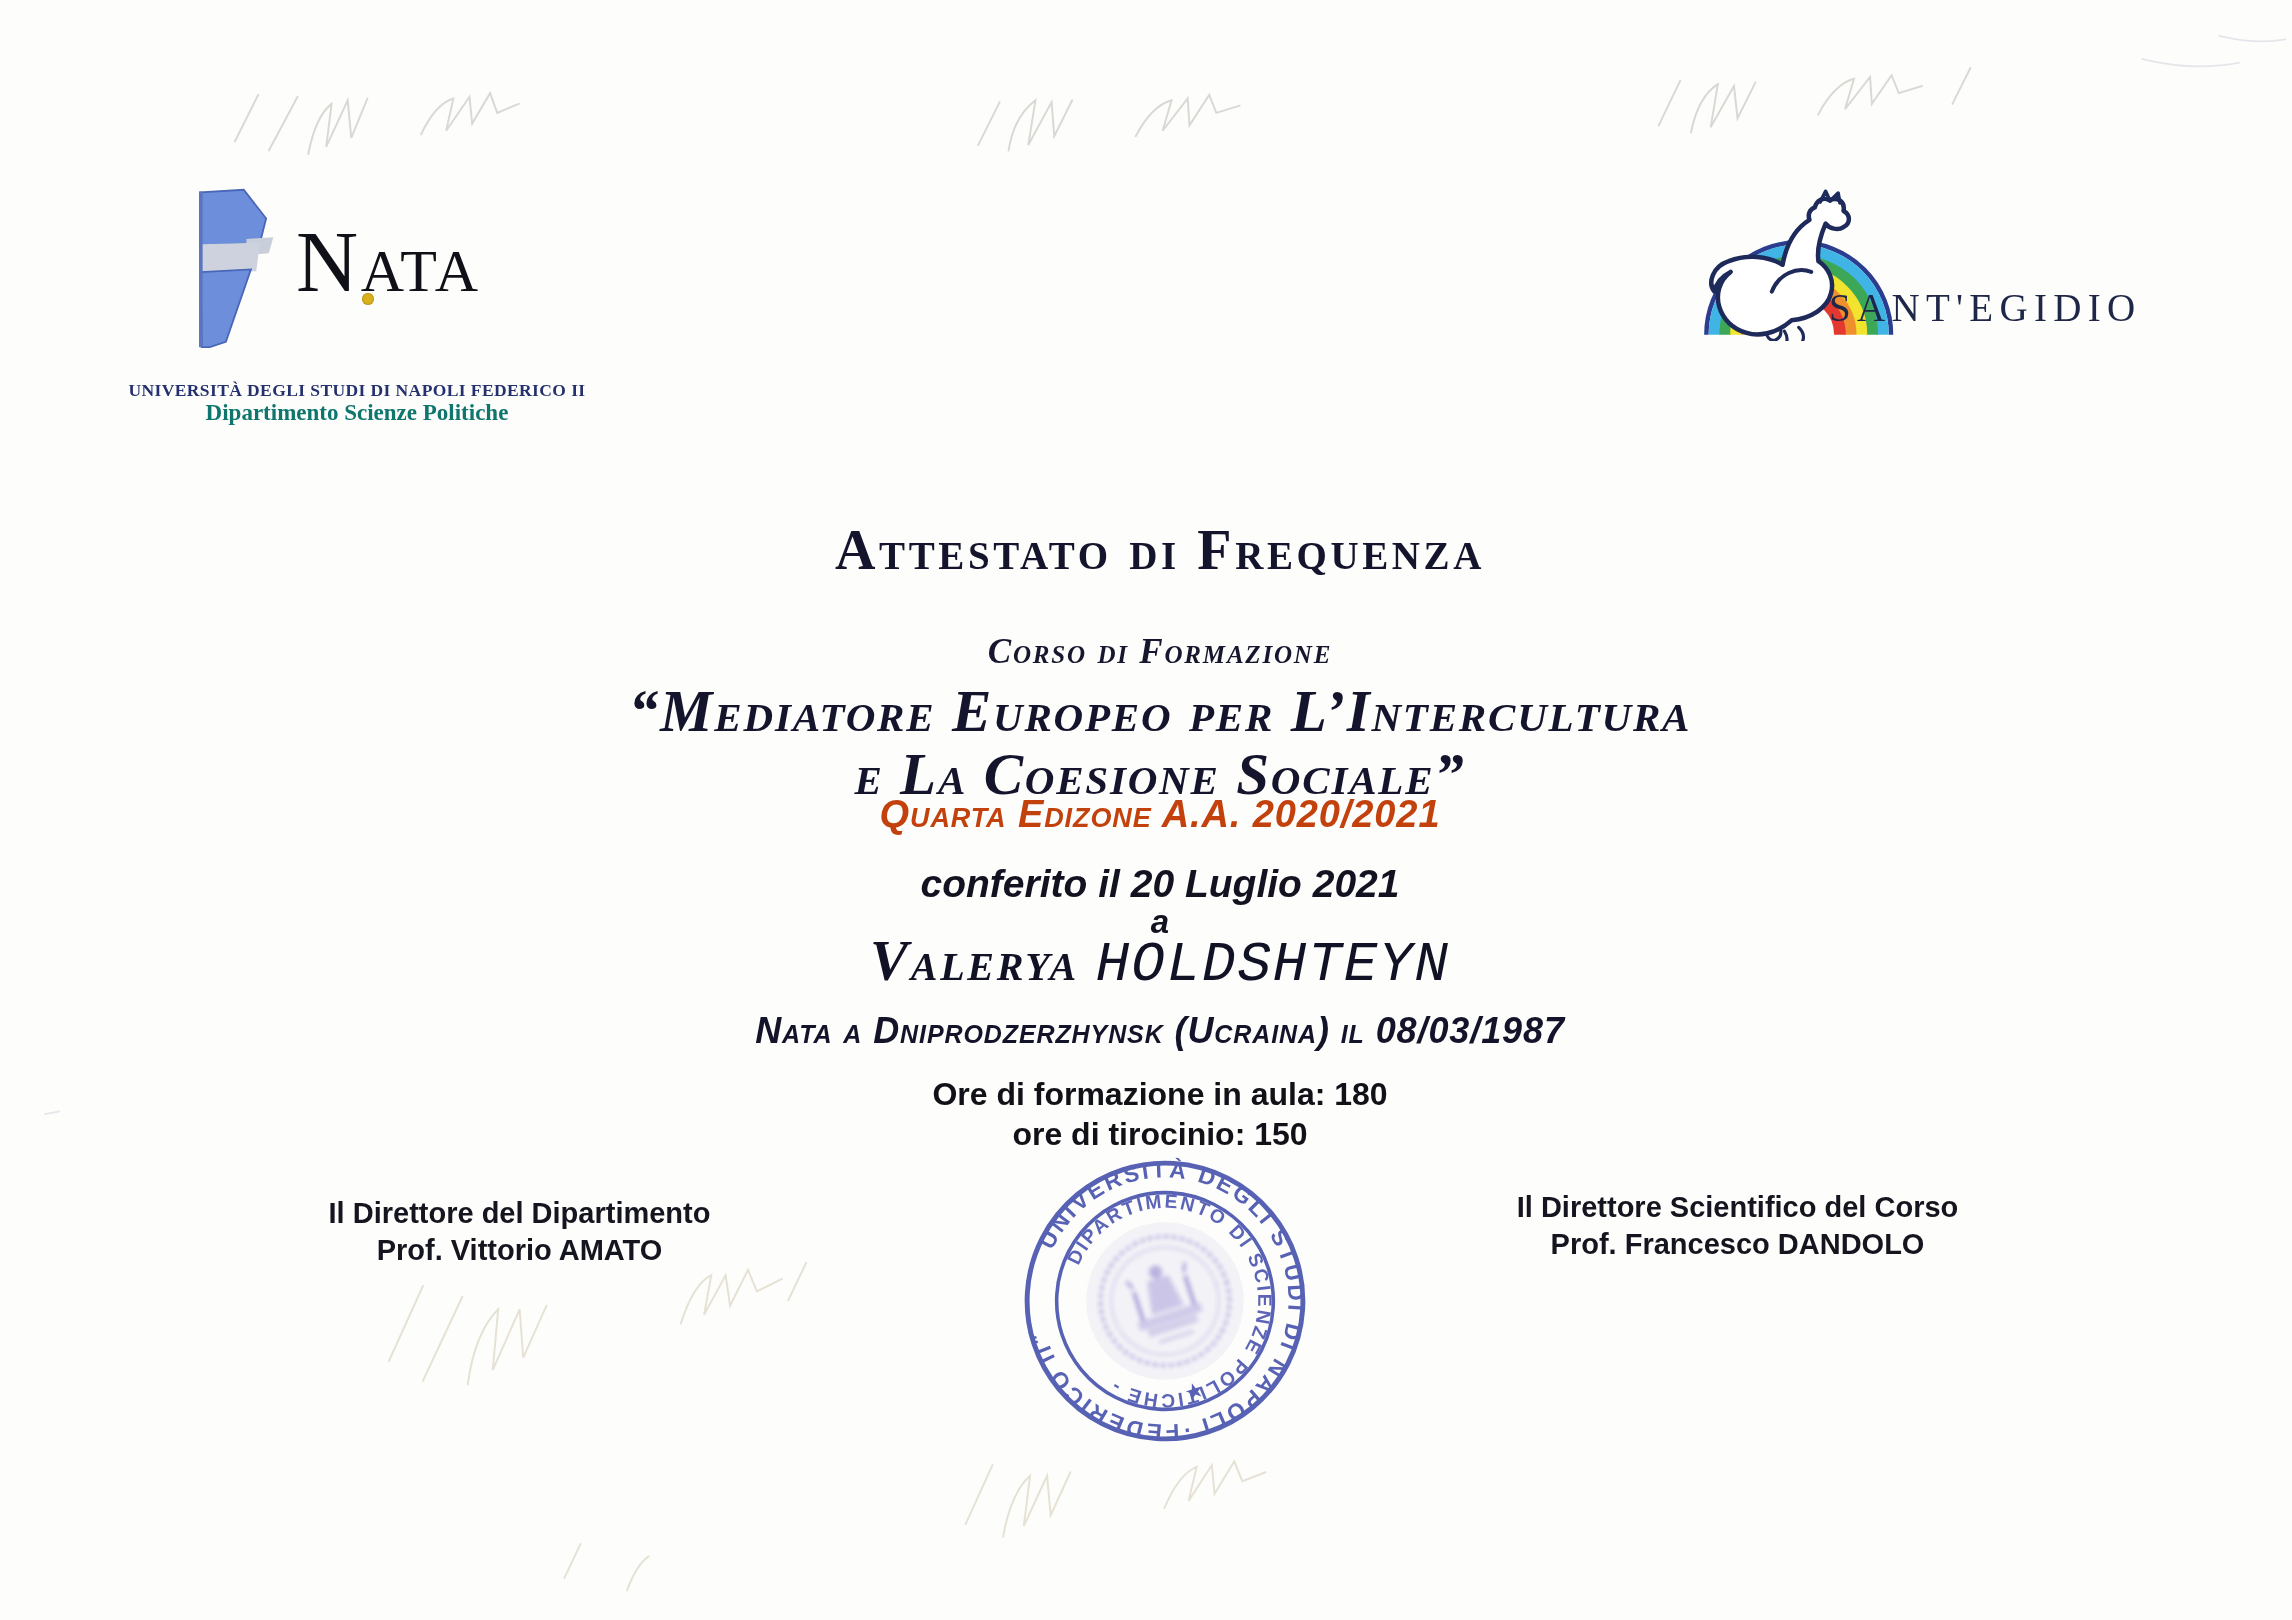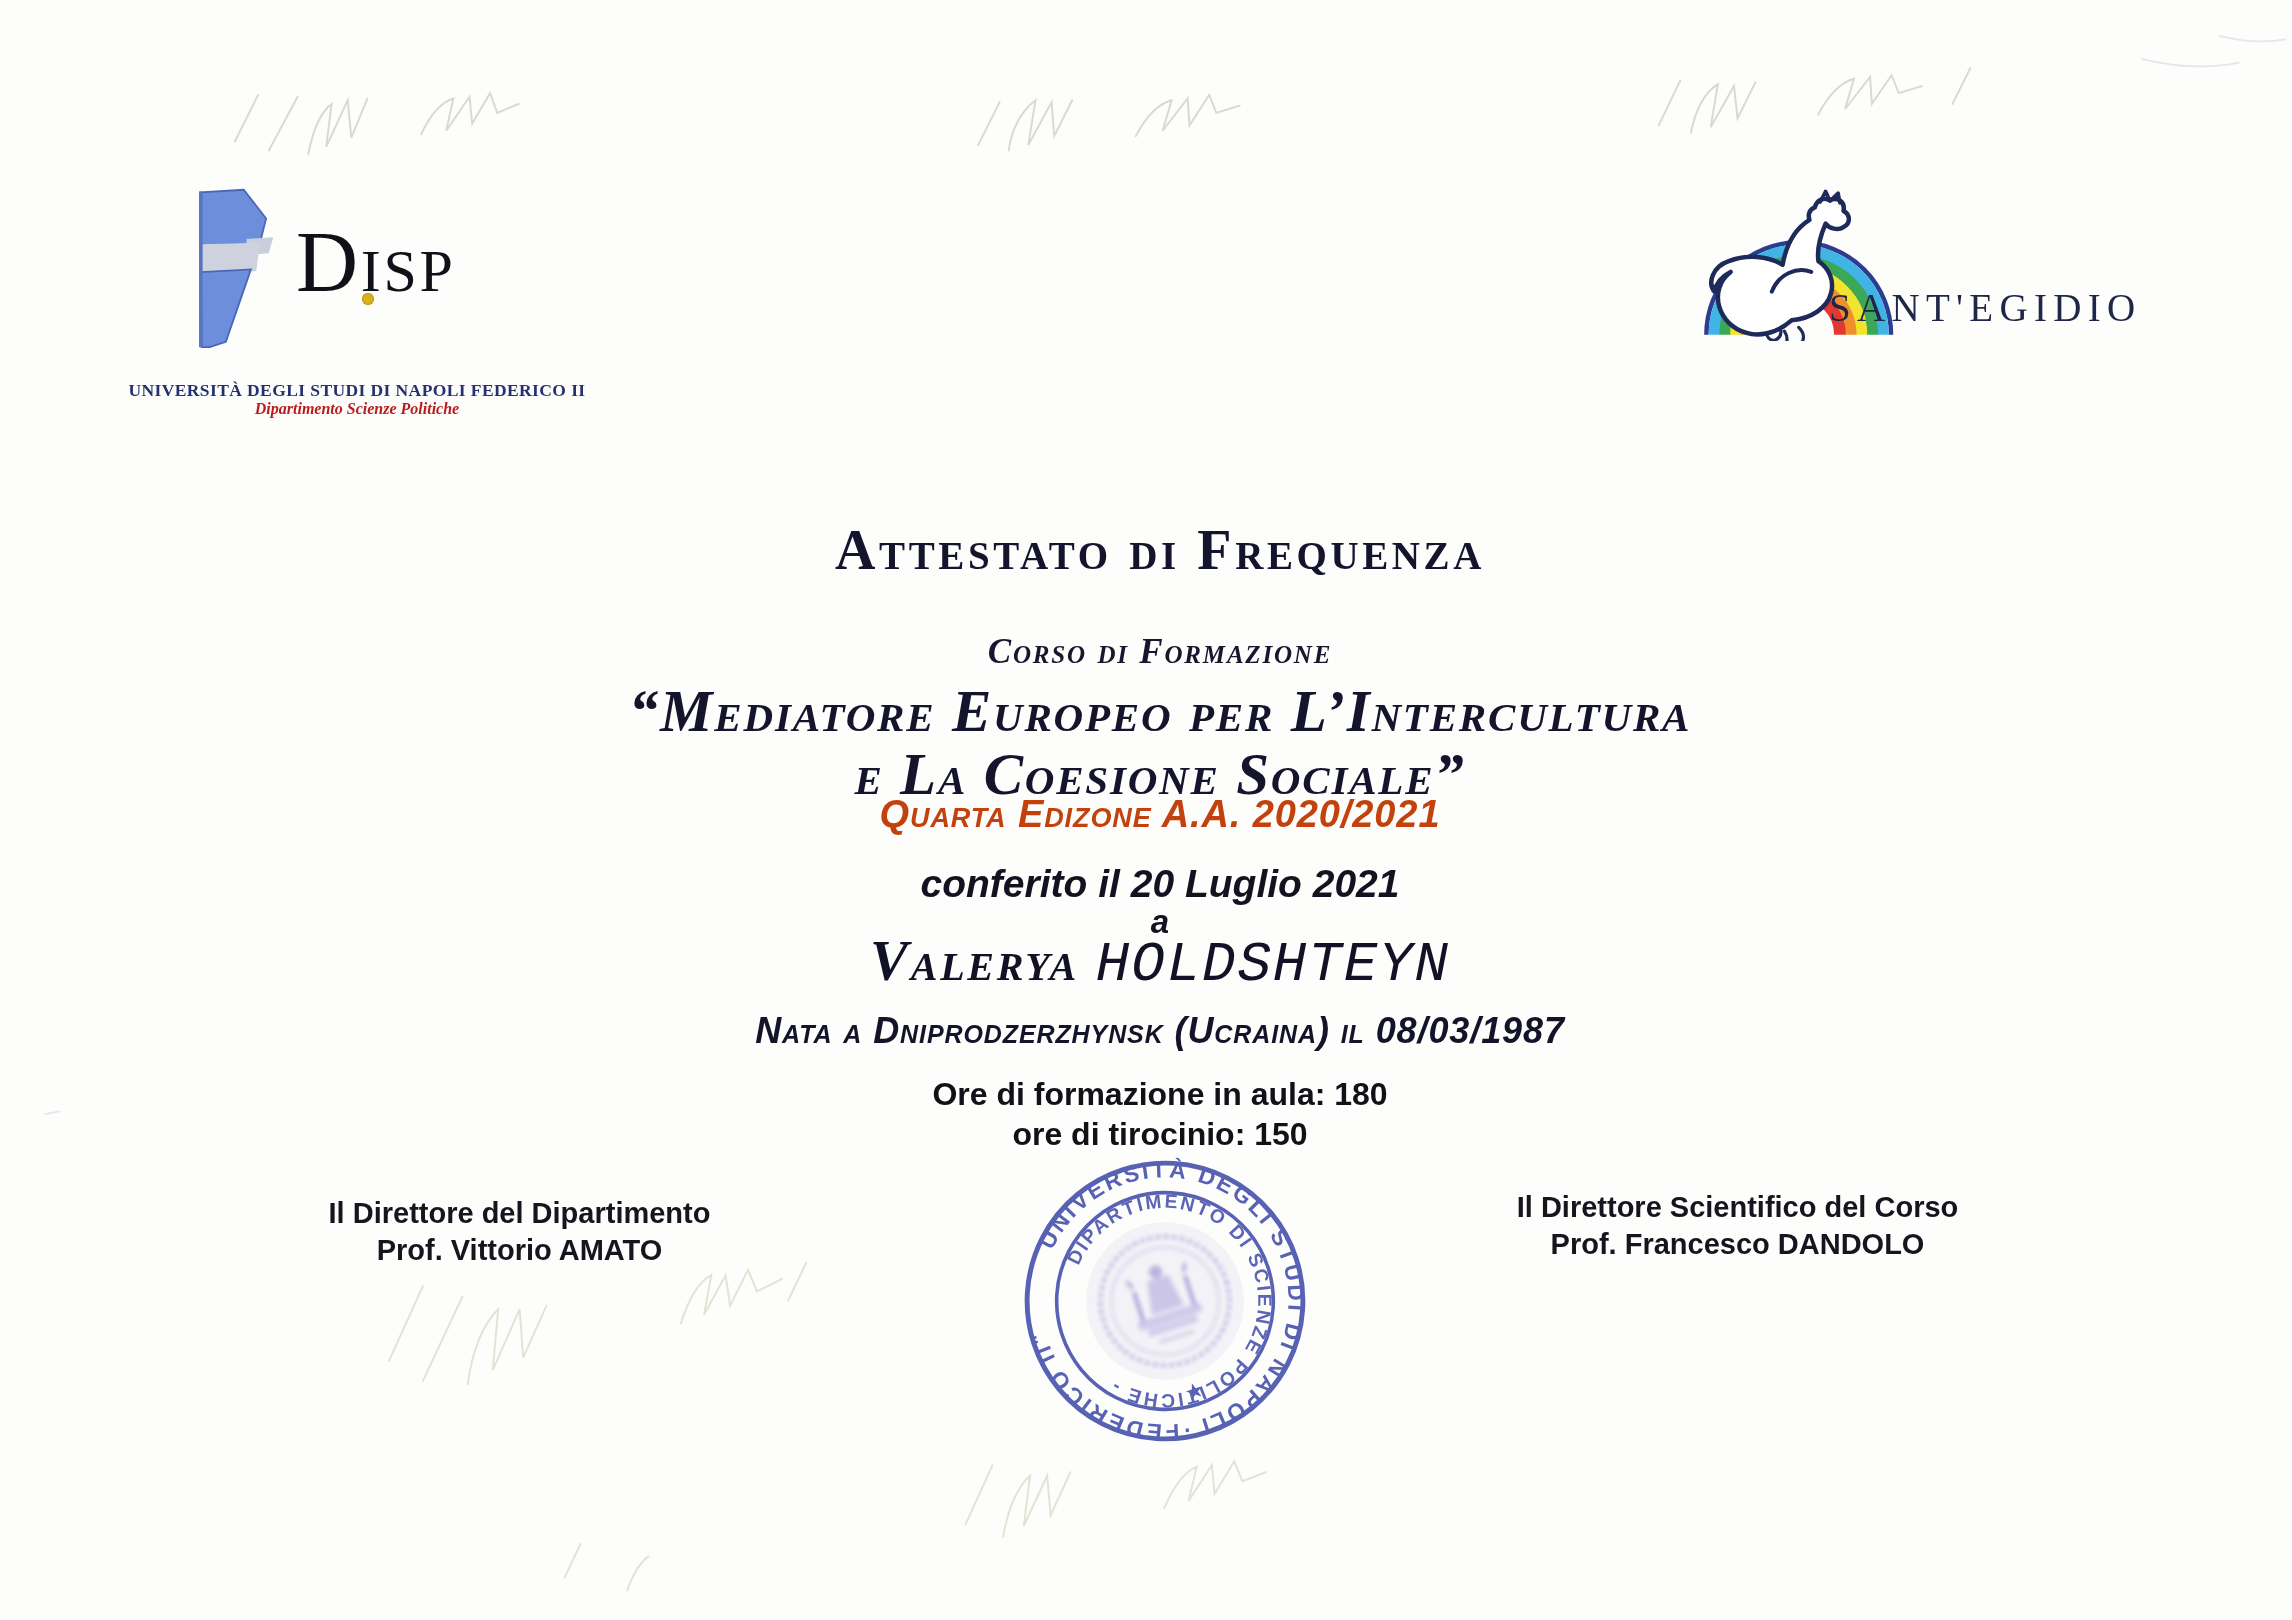--- a/index.html
+++ b/index.html
@@ -19,21 +19,21 @@
   }
   .gold-dot{width:11.6px;height:11.6px;border-radius:50%;
     background:#d9b11c; box-shadow:inset 0 0 1.8px #8a6d00;}
   .uni-line{
     font-family:"Liberation Serif", serif; font-weight:bold;
     font-size:17.5px; letter-spacing:0.4px; color:#25316e;
     width:502px; text-align:center;
   }
   .dept-line{
     font-family:"Liberation Serif", serif; font-weight:bold;
-    font-size:16px; color:#b91c1c; width:502px; text-align:center;font-style:italic;
+    font-size:23px; color:#0f766e; width:502px; text-align:center;
   }
 
   
   .santegidio-text{
     font-family:"Liberation Serif", serif; font-size:39px;
     letter-spacing:6.3px; color:#1e2747; white-space:nowrap;
   }
 
   
   .doc-title{
@@ -124,21 +124,21 @@
   </svg>
 
   <svg class="abs" style="left:197px;top:188px;z-index:4;" width="81" height="161" viewBox="0 0 90 180">
     <polygon points="3,5 52,2 77,34 70,62 3,64" fill="#6d8edb" stroke="#4a66b8" stroke-width="2"></polygon>
     <polygon points="55,57 85,55 80,73 55,75" fill="#c9cedb"></polygon>
     <polygon points="3,63 70,61 66,93 3,95" fill="#cdd2de"></polygon>
     <polygon points="4,94 60,91 32,172 14,178 5,178" fill="#6d8edb" stroke="#4a66b8" stroke-width="2"></polygon>
     <rect x="2" y="4" width="4" height="174" fill="#5a74c0"></rect>
   </svg>
 
-  <div class="abs disp-acronym" style="left:296px;top:219px;z-index:4;">Disp</div>
+  <div class="abs disp-acronym" style="left:296px;top:219px;z-index:4;">Nata</div>
   <div class="abs gold-dot" style="left:362px;top:293px;z-index:4;"></div>
 
   <div class="abs uni-line" style="left:106px;top:380px;z-index:4;">UNIVERSITÀ DEGLI STUDI DI NAPOLI FEDERICO II</div>
   <div class="abs dept-line" style="left:106px;top:400px;z-index:4;">Dipartimento Scienze Politiche</div>
 
   <svg class="abs" style="left:1684px;top:184px;z-index:4;" width="233" height="157" viewBox="0 0 260 175">
 
     <g fill="none">
       <path d="M25,168 A103,103 0 0 1 231,168" stroke="#2c3d90" stroke-width="5"></path>
       <path d="M34,168 A94,94 0 0 1 222,168" stroke="#41b4e6" stroke-width="13"></path>

